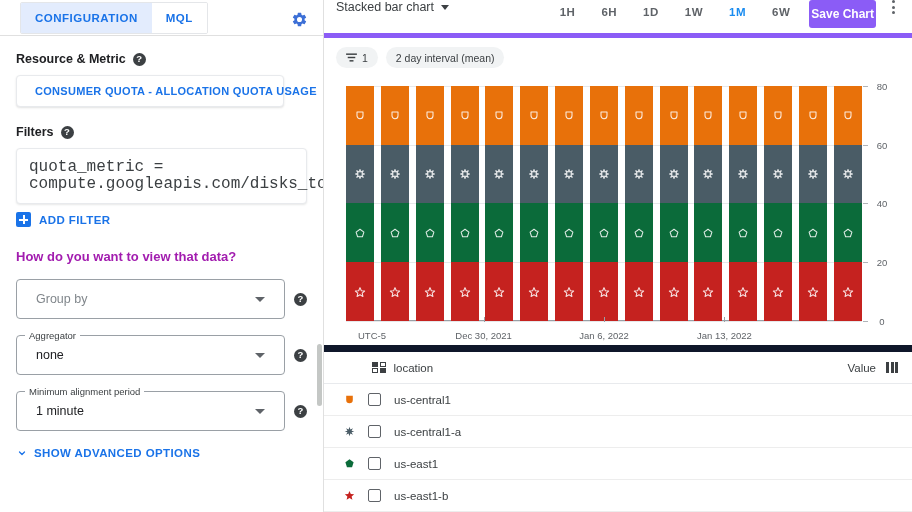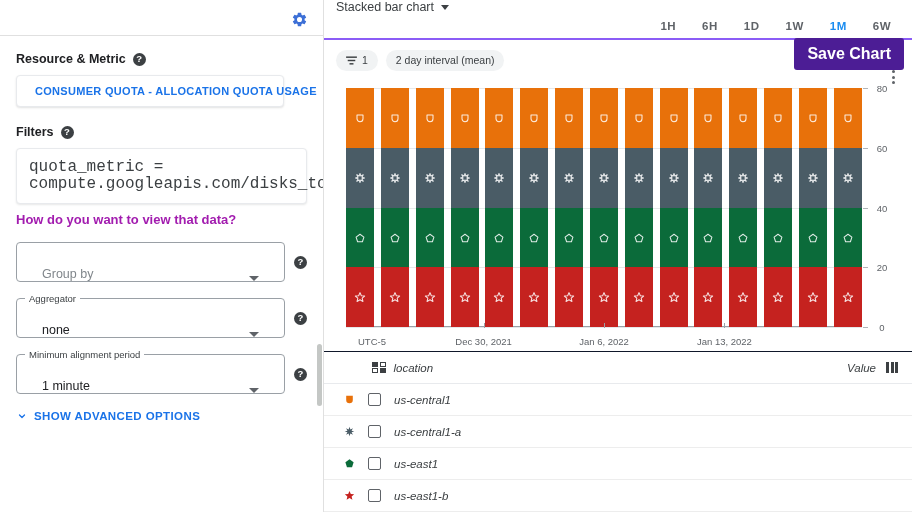--- a/index.html
+++ b/index.html
@@ -91,21 +91,21 @@
   }
   .plus-sq::before { left: 3px; right: 3px; top: 6.5px; height: 2px; }
   .plus-sq::after { top: 3px; bottom: 3px; left: 6.5px; width: 2px; }
 
   .view-heading { font-size: 13px; font-weight: 700; color: #a21caf; margin-bottom: 15px; }
 
   .field-row { display: flex; align-items: center; gap: 9px; margin-bottom: 16px; }
   .outlined {
     position: relative; flex: 1; height: 40px;
     border: 1px solid #9aa0a6; border-radius: 4px;
-    display: flex; align-items: flex-end; padding: 0 25px;
+    display: flex; align-items: center; padding: 0 19px;
     cursor: pointer; background: #fff;
   }
   .outlined .legend {
     position: absolute; top: -6px; left: 8px; padding: 0 4px;
     background: #fff; font-size: 9.5px; color: #3c4043; font-weight: 400;
     white-space: nowrap;
   }
   .field-value { font-size: 12.5px; color: #202124; }
   .field-value.placeholder { color: #80868b; }
   .field-caret { margin-left: auto; width: 0; height: 0;
@@ -118,36 +118,36 @@
   }
   .scrollbar-thumb {
     position: absolute; right: 1px; top: 308px;
     width: 5px; height: 62px; border-radius: 3px; background: #c4c7c5;
   }
 
   
   .right-panel { flex: 1; height: 512px; display: flex; flex-direction: column; background: #fff; }
 
   .chart-toolbar {
-    height: 40px; border-bottom: 2px solid #8b5cf6;
-    display: flex; align-items: flex-end; padding: 0 8px 0 12px; flex-direction: column;
+    height: 40px; border-bottom: 5px solid #8b5cf6;
+    display: flex; align-items: flex-start; padding: 0 8px 0 12px;
   }
   .chart-type {
     display: flex; align-items: center; gap: 7px;
     font-size: 12.5px; color: #3c4043; cursor: pointer; margin-right: auto;
   }
   .range-btns { display: flex; align-items: center; gap: 0; }
   .range-btn {
     font-size: 11.5px; font-weight: 700; color: #5f6368;
     letter-spacing: .5px; padding: 6px 13px; cursor: pointer; white-space: nowrap;
   }
   .range-btn.active { color: #1a8cf0; }
   .save-chart {
-    background: #4c1d95; color: #fff; font-size: 16px; font-weight: 700;
-    padding: 7px 13px; border-radius: 3px; cursor: pointer; margin-left: 6px;
+    background: #8b5cf6; color: #fff; font-size: 12px; font-weight: 700;
+    padding: 7px 2px; border-radius: 3px; cursor: pointer; margin-left: 6px;
     white-space: nowrap;
   }
   .kebab { width: 22px; display: flex; flex-direction: column; align-items: center; gap: 2.5px; cursor: pointer; margin-left: 6px; }
   .kebab i { width: 3px; height: 3px; border-radius: 50%; background: #5f6368; display: block; }
 
   .chips-row { height: 30px; display: flex; align-items: center; gap: 8px; padding: 0 12px; margin-top: 6px; }
   .chip {
     height: 21px; border-radius: 11px; background: #f1f3f4;
     display: flex; align-items: center; gap: 5px; padding: 0 10px;
     font-size: 10.5px; color: #3c4043; cursor: pointer; white-space: nowrap;
@@ -167,21 +167,21 @@
   .seg svg { opacity: .92; }
   .xaxis-line { position: absolute; left: 0; right: 0; bottom: 0; height: 1px; background: #9aa0a6; }
   .xtick { position: absolute; bottom: -1px; width: 1px; height: 5px; background: #9aa0a6; }
   .xlabel {
     position: absolute; bottom: -20px; font-size: 9.5px; color: #5f6368;
     transform: translateX(-50%); white-space: nowrap;
   }
   .xlabel.first { transform: none; left: 12px; margin-top: 29px; }
 
   
-  .legend-table { border-top: 1px solid #0f172a; font-style: italic; }
+  .legend-table { border-top: 7px solid #0f172a; }
   .legend-head {
     height: 32px; display: flex; align-items: center;
     padding: 0 14px 0 18px; border-bottom: 1px solid #e8eaed;
   }
   .legend-head-left { display: flex; align-items: center; gap: 8px; margin-left: 30px; }
   .legend-head-label { font-size: 11.5px; color: #3c4043; }
   .legend-head-right { margin-left: auto; display: flex; align-items: center; gap: 10px; }
   .legend-row {
     height: 32px; display: flex; align-items: center;
     padding: 0 14px 0 14px; border-bottom: 1px solid #ededed;
@@ -199,20 +199,24 @@
   .grid-icon i.hollow { background: transparent; border: 1.3px solid #3c4043; }
 </style>
 </head>
 <body>
 
 <div class="app">
 
   <div class="left-panel">
 
     <div class="tabs-bar">
+      <div class="tab-group">
+        <div class="tab active">CONFIGURATION</div>
+        <div class="tab">MQL</div>
+      </div>
       <div class="gear-btn">
         <svg width="17" height="17" viewBox="0 0 24 24">
           <path fill="#3c6fd6" d="M19.14 12.94c.04-.3.06-.61.06-.94 0-.32-.02-.64-.07-.94l2.03-1.58a.49.49 0 0 0 .12-.61l-1.92-3.32a.49.49 0 0 0-.59-.22l-2.39.96c-.5-.38-1.03-.7-1.62-.94l-.36-2.54a.48.48 0 0 0-.48-.41h-3.84a.48.48 0 0 0-.48.41l-.36 2.54c-.59.24-1.13.57-1.62.94l-2.39-.96a.48.48 0 0 0-.59.22L2.74 8.87a.48.48 0 0 0 .12.61l2.03 1.58c-.05.3-.09.63-.09.94s.02.64.07.94l-2.03 1.58a.49.49 0 0 0-.12.61l1.92 3.32c.12.22.37.29.59.22l2.39-.96c.5.38 1.03.7 1.62.94l.36 2.54c.05.24.24.41.48.41h3.84c.24 0 .44-.17.47-.41l.36-2.54c.59-.24 1.13-.56 1.62-.94l2.39.96c.22.08.47 0 .59-.22l1.92-3.32a.48.48 0 0 0-.12-.61l-2.01-1.58zM12 15.6A3.6 3.6 0 1 1 12 8.4a3.6 3.6 0 0 1 0 7.2z"></path>
         </svg>
       </div>
     </div>
 
     <div class="panel-body">
 
       <div class="section-label">
@@ -235,20 +239,24 @@
         <span class="help-icon">?</span>
       </div>
 
       <div class="filter-box">
         <span class="filter-text">quota_metric = compute.googleapis.com/disks_total_storage</span>
         <svg class="chev-down" viewBox="0 0 24 24">
           <path d="M7 10l5 5 5-5" fill="none" stroke="#3c4043" stroke-width="2.2" stroke-linecap="round" stroke-linejoin="round"></path>
         </svg>
       </div>
 
+      <div class="add-filter">
+        <span class="plus-sq"></span>
+        <span>ADD FILTER</span>
+      </div>
 
       <div class="view-heading">How do you want to view that data?</div>
 
       <div class="field-row">
         <div class="outlined">
           <span class="field-value placeholder">Group by</span>
           <span class="field-caret"></span>
         </div>
         <span class="help-icon">?</span>
       </div>

